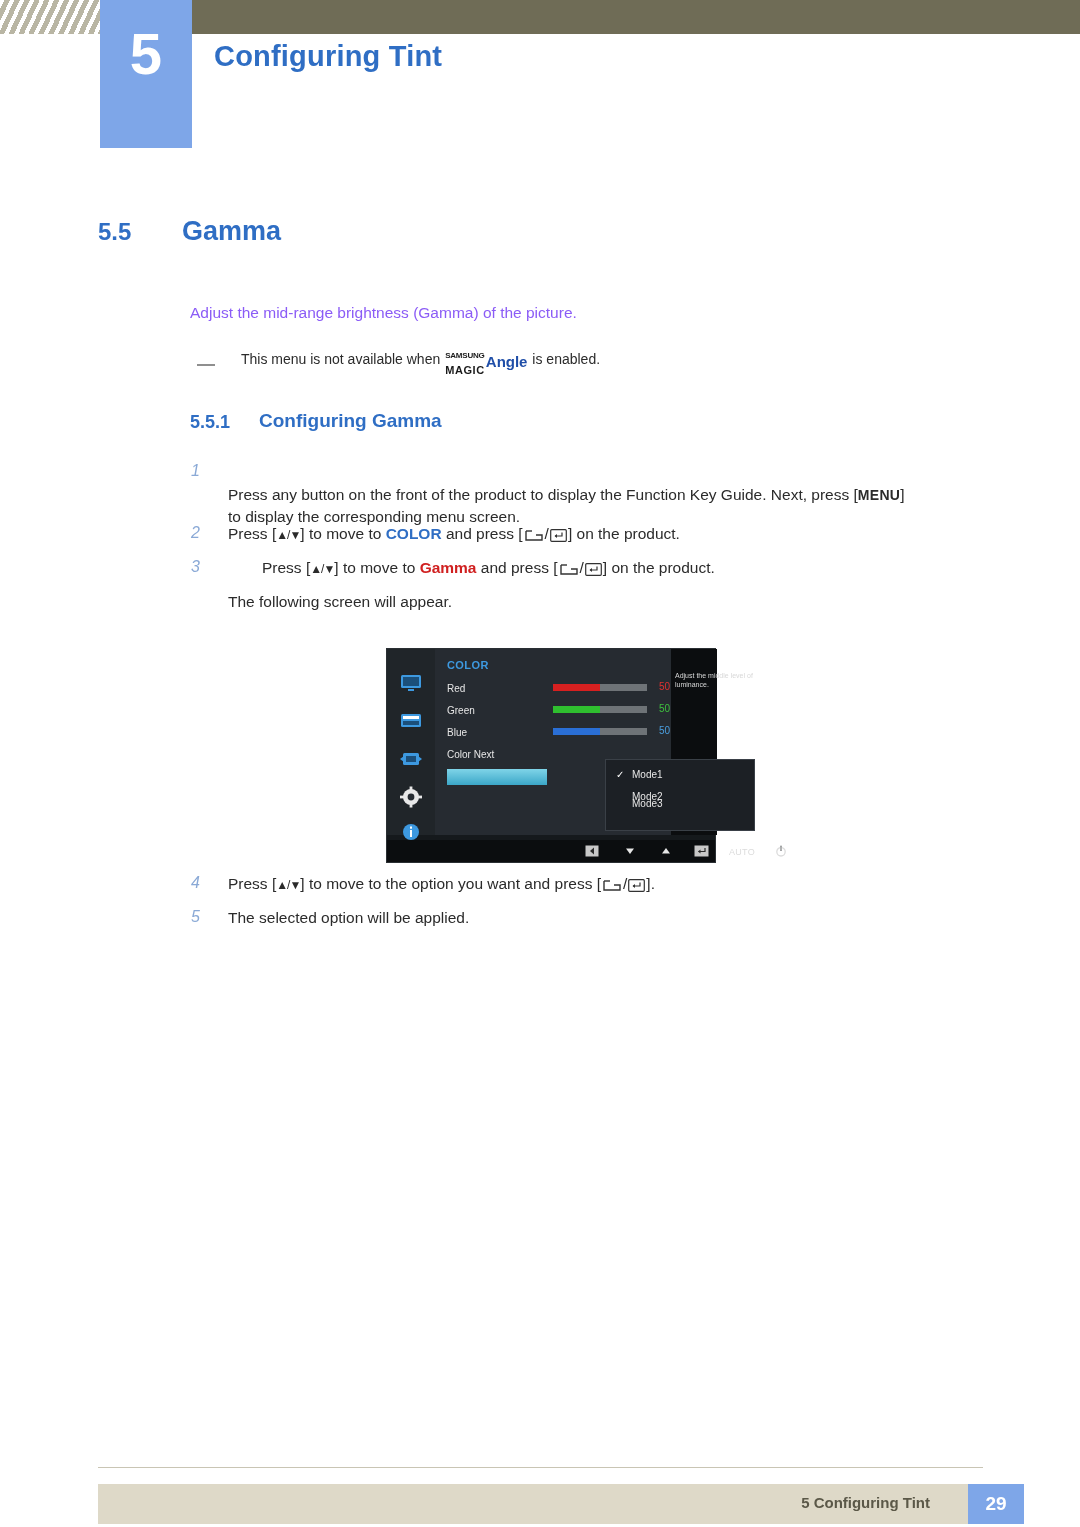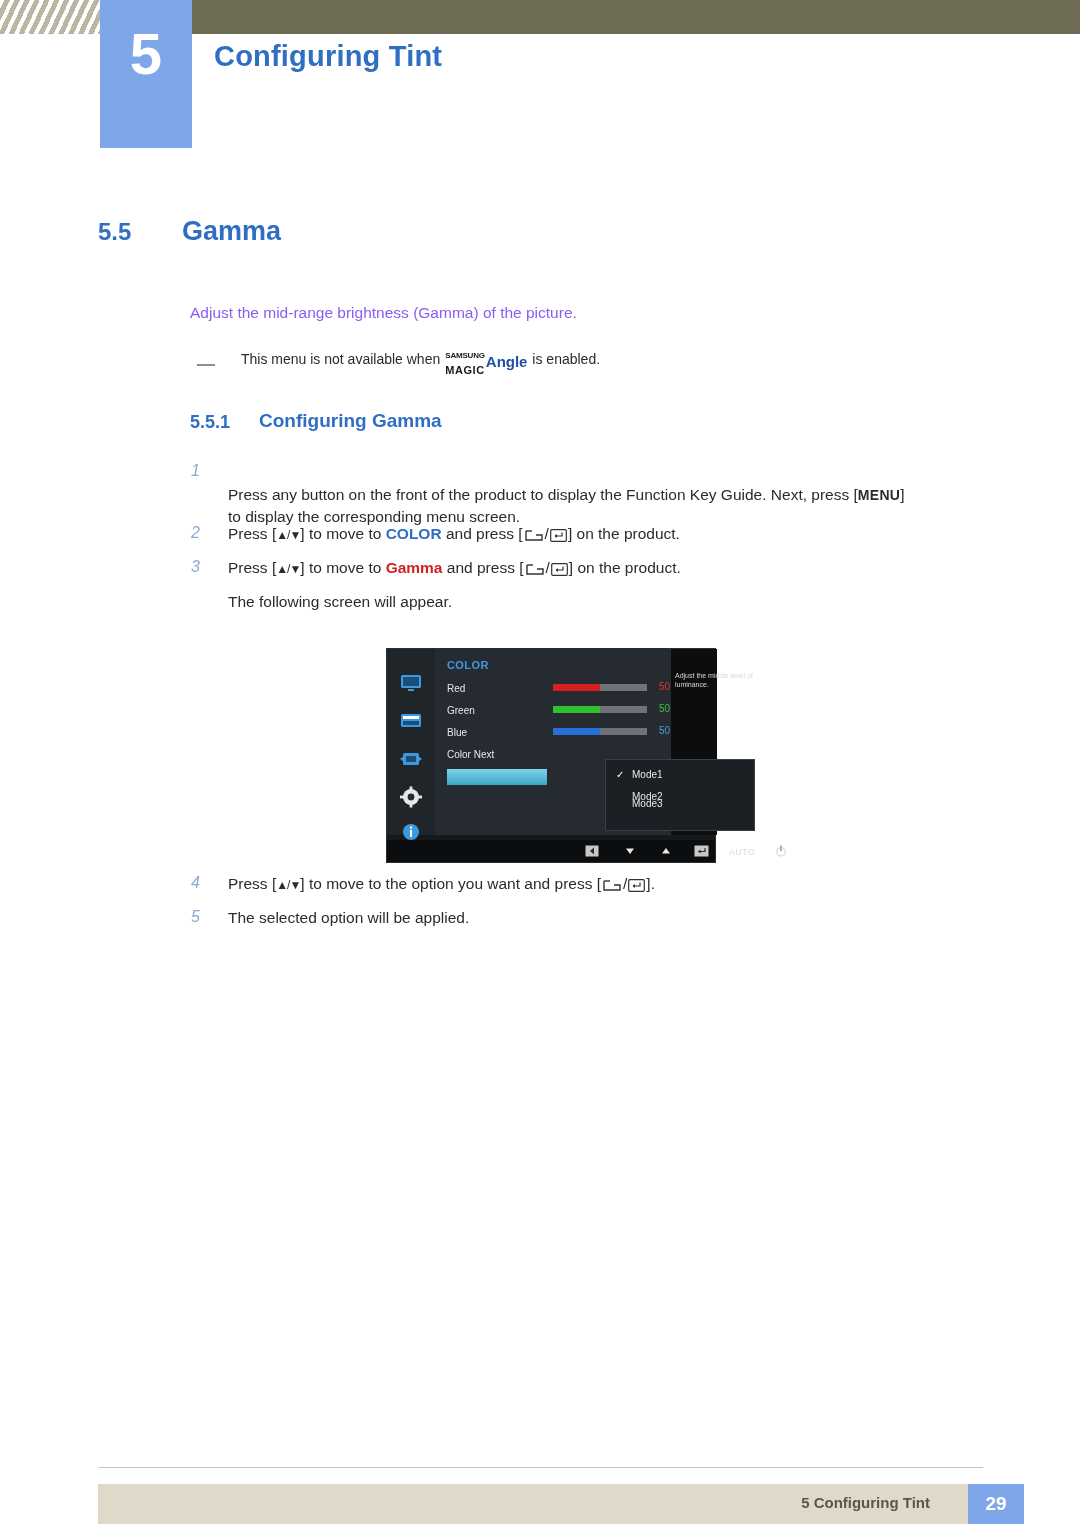--- a/index.html
+++ b/index.html
@@ -118,21 +118,21 @@
   .magic-logo .mm {
     display: inline-block;
     font-size: 11px;
     font-weight: bold;
     line-height: 9px;
     letter-spacing: 0.6px;
     color: #1a1a1a;
   }
   .magic-logo .stack {
     display: inline-block;
-    text-align: right;
+    text-align: left;
     vertical-align: middle;
   }
   .magic-logo .angle {
     display: inline-block;
     vertical-align: middle;
     font-size: 15px;
     font-weight: bold;
     color: #1f4ea8;
     margin-left: 1px;
   }
@@ -168,21 +168,21 @@
     left: 228px;
     font-size: 15.5px;
     color: #2b2b2b;
     line-height: 22px;
   }
   .s1n { top: 462px; }
   .s1b { top: 484px; width: 790px; }
   .s2n { top: 524px; }
   .s2b { top: 523px; }
   .s3n { top: 558px; }
-  .s3b { top: 557px; }
+  .s3b { top: 557px; margin-left: 34px; }
   .s3b2 { top: 591px; }
   .s4n { top: 874px; }
   .s4b { top: 873px; }
   .s5n { top: 908px; }
   .s5b { top: 907px; }
 
   .kw-blue { color: #2f6ec4; font-weight: bold; }
   .kw-red { color: #d02020; font-weight: bold; }
   .menu-box {
     font-weight: bold;

